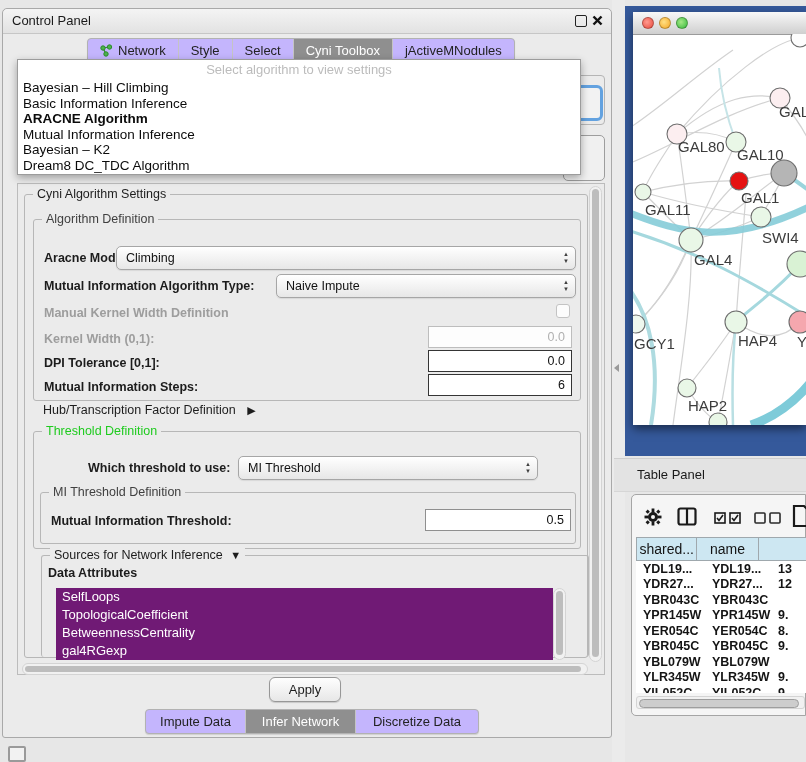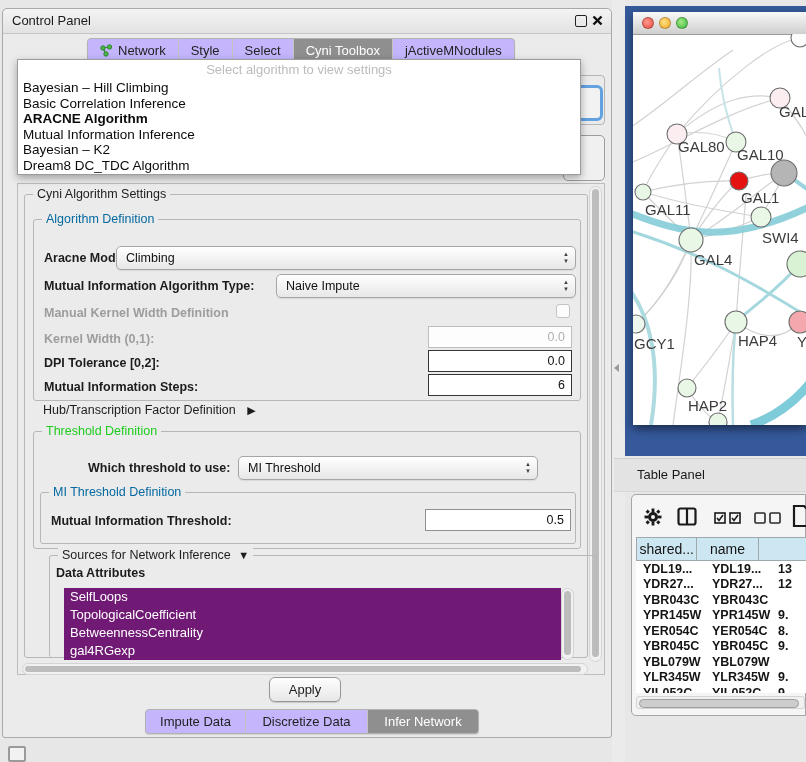--- a/index.html
+++ b/index.html
@@ -22,21 +22,21 @@
   .seg-item.sel{background:#8f8f8f;color:#fff;}
   
   .popup{left:14px;top:50px;width:562px;height:114px;background:#fff;border:1px solid #9c9c9c;
          box-shadow:0 3px 8px rgba(0,0,0,.32);z-index:60;}
   .popup-placeholder{text-align:center;color:#bcbcbc;font-size:13px;height:20px;line-height:20px;}
   .popup-item{height:15.6px;line-height:15.6px;font-size:13.5px;color:#0b0b0b;padding-left:5px;}
   .popup-item.bold{font-weight:700;}
   
   .grp{border:1px solid #b7b7b7;border-radius:3px;box-sizing:border-box;}
   .grp-title{position:absolute;top:-8px;left:8px;background:#ebebeb;padding:0 4px;font-size:12.5px;}
-  .t-black{color:#1d1d1d;} .t-blue{color:#0369a1;text-align:right;} .t-green{color:#1ecb1e;}
+  .t-black{color:#1d1d1d;} .t-blue{color:#404040;text-align:right;} .t-green{color:#1ecb1e;}
   .lbl{font-size:12.5px;font-weight:700;color:#1c1c1c;white-space:nowrap;}
   .lbl.dis{color:#9d9d9d;}
   .combo{background:linear-gradient(#ffffff,#e7e7e7);border:1px solid #a6a6a6;border-radius:5px;
          box-sizing:border-box;display:flex;align-items:center;box-shadow:0 1px 1px rgba(0,0,0,.08);}
   .combo-val{flex:1;font-size:12.5px;color:#111;padding-left:9px;}
   .combo-arrows{width:18px;text-align:center;font-size:6px;line-height:7px;color:#3f3f3f;}
   .field{box-sizing:border-box;background:#fff;font-size:12.5px;color:#111;text-align:right;
          padding:0 6px;display:flex;align-items:center;justify-content:flex-end;}
   .field.strong{border:1.6px solid #353535;}
   .field.dis{border:1px solid #bdbdbd;background:#fdfdfd;color:#b1b1b1;}
@@ -104,21 +104,21 @@
         </div>
     </div>
 
     <div class="abs" style="left:560px;top:66px;width:40px;height:48px;border:1px solid #b5b5b5;border-radius:4px;"></div>
     <div class="abs" style="left:566px;top:76px;width:28px;height:30px;border:3px solid #63a2e0;border-radius:6px;background:#f2f2f2;"></div>
     <div class="abs" style="left:560px;top:126px;width:40px;height:44px;border:1px solid #9d9d9d;border-radius:5px;background:#f0f0f0;"></div>
 
     <div class="abs popup">
       <div class="popup-placeholder">Select algorithm to view settings</div>
       <div class="popup-item">Bayesian – Hill Climbing</div>
-      <div class="popup-item">Basic Correlation Inference</div>
+      <div class="popup-item">Basic Information Inference</div>
       <div class="popup-item bold">ARACNE Algorithm</div>
       <div class="popup-item">Mutual Information Inference</div>
       <div class="popup-item">Bayesian – K2</div>
       <div class="popup-item">Dream8 DC_TDC Algorithm</div>
     </div>
 
     <div class="abs" style="left:14px;top:174px;width:588px;height:492px;background:#ebebeb;border:1px solid #bcbcbc;box-sizing:border-box;">
 
       <div class="abs scroll-track" style="left:571px;top:2px;width:13px;height:476px;">
         <div class="scroll-thumb" style="left:2px;top:2px;width:7px;height:468px;"></div>
@@ -145,21 +145,21 @@
             <span class="combo-val">Naive Impute</span>
             <span class="combo-arrows"><span>▲</span><br><span>▼</span></span>
           </div>
 
           <div class="abs lbl dis" style="left:10px;top:86px;">Manual Kernel Width Definition</div>
           <div class="abs" style="left:522px;top:84px;width:14px;height:14px;border:1px solid #c3c3c3;border-radius:3px;background:#fcfcfc;box-sizing:border-box;"></div>
 
           <div class="abs lbl dis" style="left:10px;top:112px;">Kernel Width (0,1):</div>
           <div class="abs field dis" style="left:394px;top:106px;width:144px;height:22px;">0.0</div>
 
-          <div class="abs lbl" style="left:10px;top:136px;">DPI Tolerance [0,2]:</div>
+          <div class="abs lbl" style="left:10px;top:136px;">DPI Tolerance [0,1]:</div>
           <div class="abs field strong" style="left:394px;top:130px;width:144px;height:22px;">0.0</div>
 
           <div class="abs lbl" style="left:10px;top:160px;">Mutual Information Steps:</div>
           <div class="abs field strong" style="left:394px;top:154px;width:144px;height:22px;">6</div>
         </div>
 
         <div class="abs" style="left:18px;top:208px;font-size:12.5px;color:#1c1c1c;">
           <span>Hub/Transcription Factor Definition</span>
           <span style="margin-left:8px;font-size:11px;">▶</span>
         </div>
@@ -173,21 +173,21 @@
             <span class="combo-arrows"><span>▲</span><br><span>▼</span></span>
           </div>
 
           <div class="abs grp" style="left:6px;top:60px;width:536px;height:52px;">
             <div class="grp-title t-blue">MI Threshold Definition</div>
             <div class="abs lbl" style="left:10px;top:21px;">Mutual Information Threshold:</div>
             <div class="abs field" style="left:384px;top:16px;width:146px;height:22px;border:1px solid #8f8f8f;">0.5</div>
           </div>
         </div>
 
-        <div class="abs grp" style="left:24px;top:360px;width:548px;height:102px;border-bottom:none;">
+        <div class="abs grp" style="left:16px;top:360px;width:548px;height:102px;border-bottom:none;">
           <div class="grp-title t-black">
             <span>Sources for Network Inference</span>
             <span style="font-size:11px;margin-left:4px;">▼</span>
           </div>
           <div class="abs lbl" style="left:6px;top:10px;">Data Attributes</div>
 
           <div class="abs" style="left:14px;top:32px;width:497px;height:72px;background:#fff;overflow:hidden;">
             <div class="list-item">SelfLoops</div>
             <div class="list-item">TopologicalCoefficient</div>
             <div class="list-item">BetweennessCentrality</div>
@@ -201,25 +201,25 @@
     </div>
 
     <div class="abs btn" style="left:266px;top:668px;width:70px;height:23px;">
       <span>Apply</span>
     </div>
 
     <div class="abs seg" style="left:142px;top:700px;height:23px;">
       <div class="seg-item" style="width:100px;">
           <span>Impute Data</span>
         </div>
+      <div class="seg-item sel" style="width:110px;">
+          <span>Infer Network</span>
+        </div>
       <div class="seg-item" style="width:122px;">
           <span>Discretize Data</span>
-        </div>
-      <div class="seg-item sel" style="width:110px;">
-          <span>Infer Network</span>
         </div>
     </div>
   </div>
 
   <div class="abs" style="left:8px;top:746px;width:14px;height:12px;border:2px solid #9a9a9a;border-radius:2px;background:#f2f2f2;"></div>
 
   <div class="abs" style="left:612px;top:0;width:13px;height:762px;background:#ebebeb;">
     <div style="position:absolute;left:2px;top:364px;width:0;height:0;border-top:4px solid transparent;border-bottom:4px solid transparent;border-right:5px solid #9a9a9a;"></div>
   </div>
 

